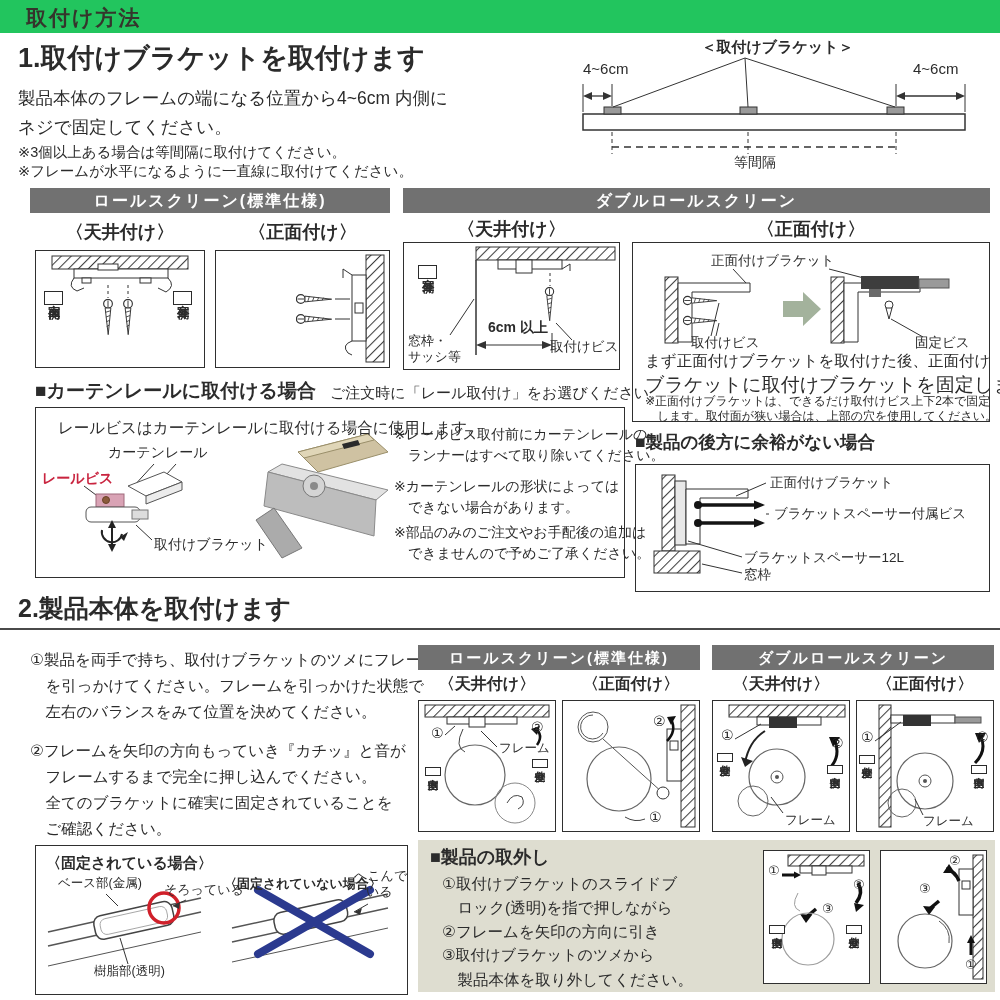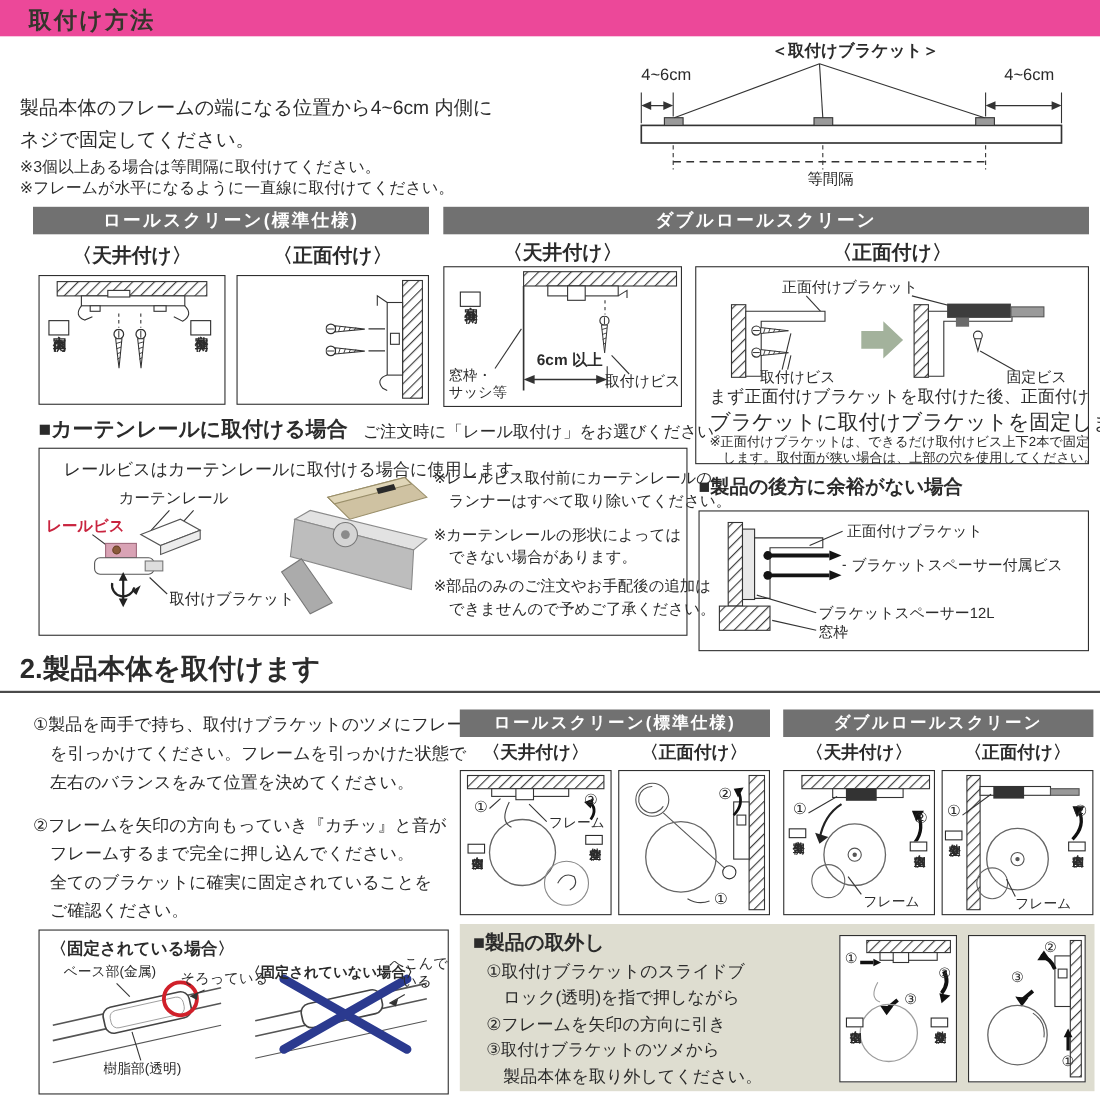--- a/index.html
+++ b/index.html
@@ -2,21 +2,21 @@
 <html><head>
 <meta charset="utf-8">
 <style>
   html,body{margin:0;padding:0;background:#fff;}
   body{width:1000px;height:1000px;overflow:hidden;
        font-family:"Liberation Sans","DejaVu Sans",sans-serif;color:#2b2b2b;}
   .page{position:relative;width:1000px;height:1000px;background:#fff;}
   .abs{position:absolute;}
   .lbl{position:absolute;white-space:nowrap;line-height:1.25;}
   .b{font-weight:bold;}
-  .topbar{position:absolute;left:0;top:0;width:1000px;height:33px;background:#ec4899;}
+  .topbar{position:absolute;left:0;top:0;width:1000px;height:33px;background:#22c55e;}
   .topbar .t{position:absolute;left:26px;top:4px;font-size:21px;font-weight:bold;color:#35352c;letter-spacing:2px;}
   .ghead{position:absolute;height:25px;background:#717171;color:#fff;font-weight:bold;
          text-align:center;line-height:25px;font-size:16px;letter-spacing:2px;}
   .box{position:absolute;border:1.5px solid #2f2f2f;background:#fff;box-sizing:border-box;}
   .box svg{position:absolute;left:0;top:0;}
   .vlabel{position:absolute;writing-mode:vertical-rl;text-orientation:upright;
           font-size:12px;line-height:1.1;letter-spacing:2px;border:1.5px solid #2b2b2b;
           background:#fff;padding:3px 2px;font-weight:bold;}
   .vlabel.sm{font-size:10.5px;letter-spacing:1px;padding:2px 1px;}
   .sub{position:absolute;font-weight:bold;font-size:18px;text-align:center;white-space:nowrap;}
@@ -53,20 +53,21 @@
     </symbol>
   </defs>
 </svg>
 
 <div class="page">
 
   <div class="topbar">
     <div class="t">取付け方法</div>
   </div>
 
+  <div class="lbl b" style="left:18px;top:42px;font-size:27px;">1.取付けブラケットを取付けます</div>
   <div class="lbl" style="left:18px;top:88px;font-size:17.5px;">製品本体のフレームの端になる位置から4~6cm 内側に</div>
   <div class="lbl" style="left:18px;top:117px;font-size:17.5px;">ネジで固定してください。</div>
   <div class="lbl" style="left:18px;top:143px;font-size:14.5px;">※3個以上ある場合は等間隔に取付けてください。</div>
   <div class="lbl" style="left:18px;top:162px;font-size:14.5px;">※フレームが水平になるように一直線に取付けてください。</div>
 
   <div class="abs" style="left:555px;top:36px;width:445px;height:150px;">
     <div class="lbl b" style="left:60px;top:2px;width:325px;text-align:center;font-size:15px;">＜取付けブラケット＞</div>
     <div class="lbl" style="left:28px;top:24px;font-size:15px;">4~6cm</div>
     <div class="lbl" style="left:358px;top:24px;font-size:15px;">4~6cm</div>
     <div class="lbl" style="left:150px;top:118px;width:100px;text-align:center;font-size:14px;">等間隔</div>

